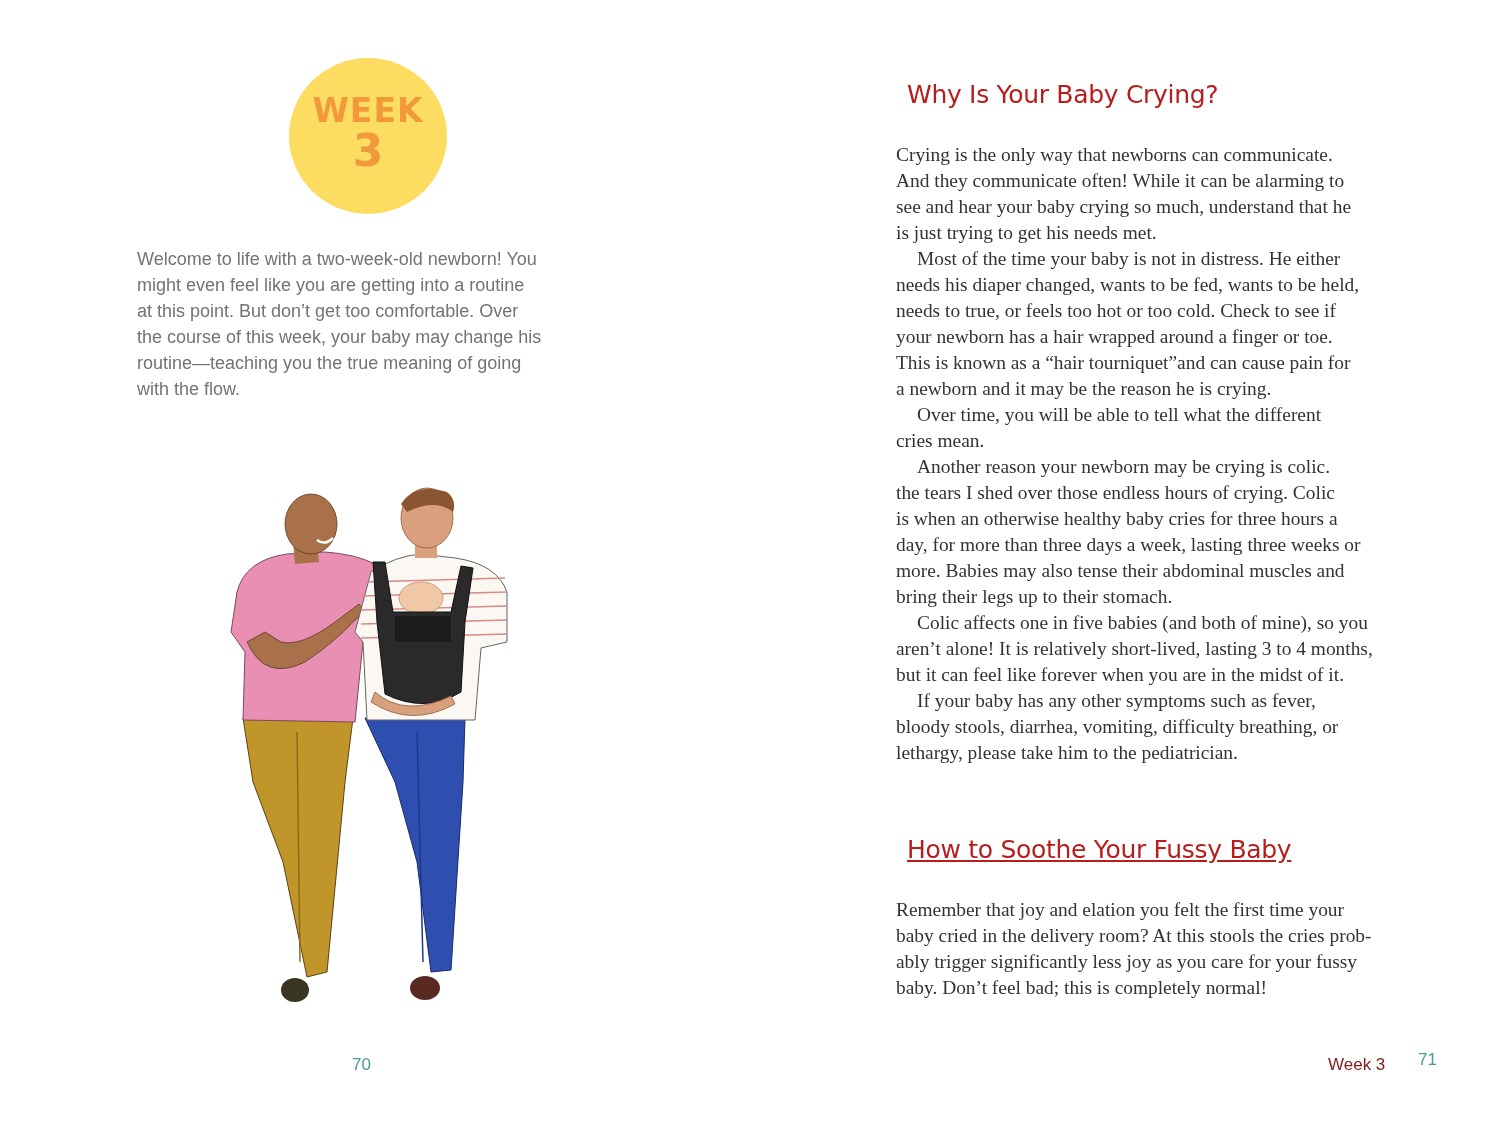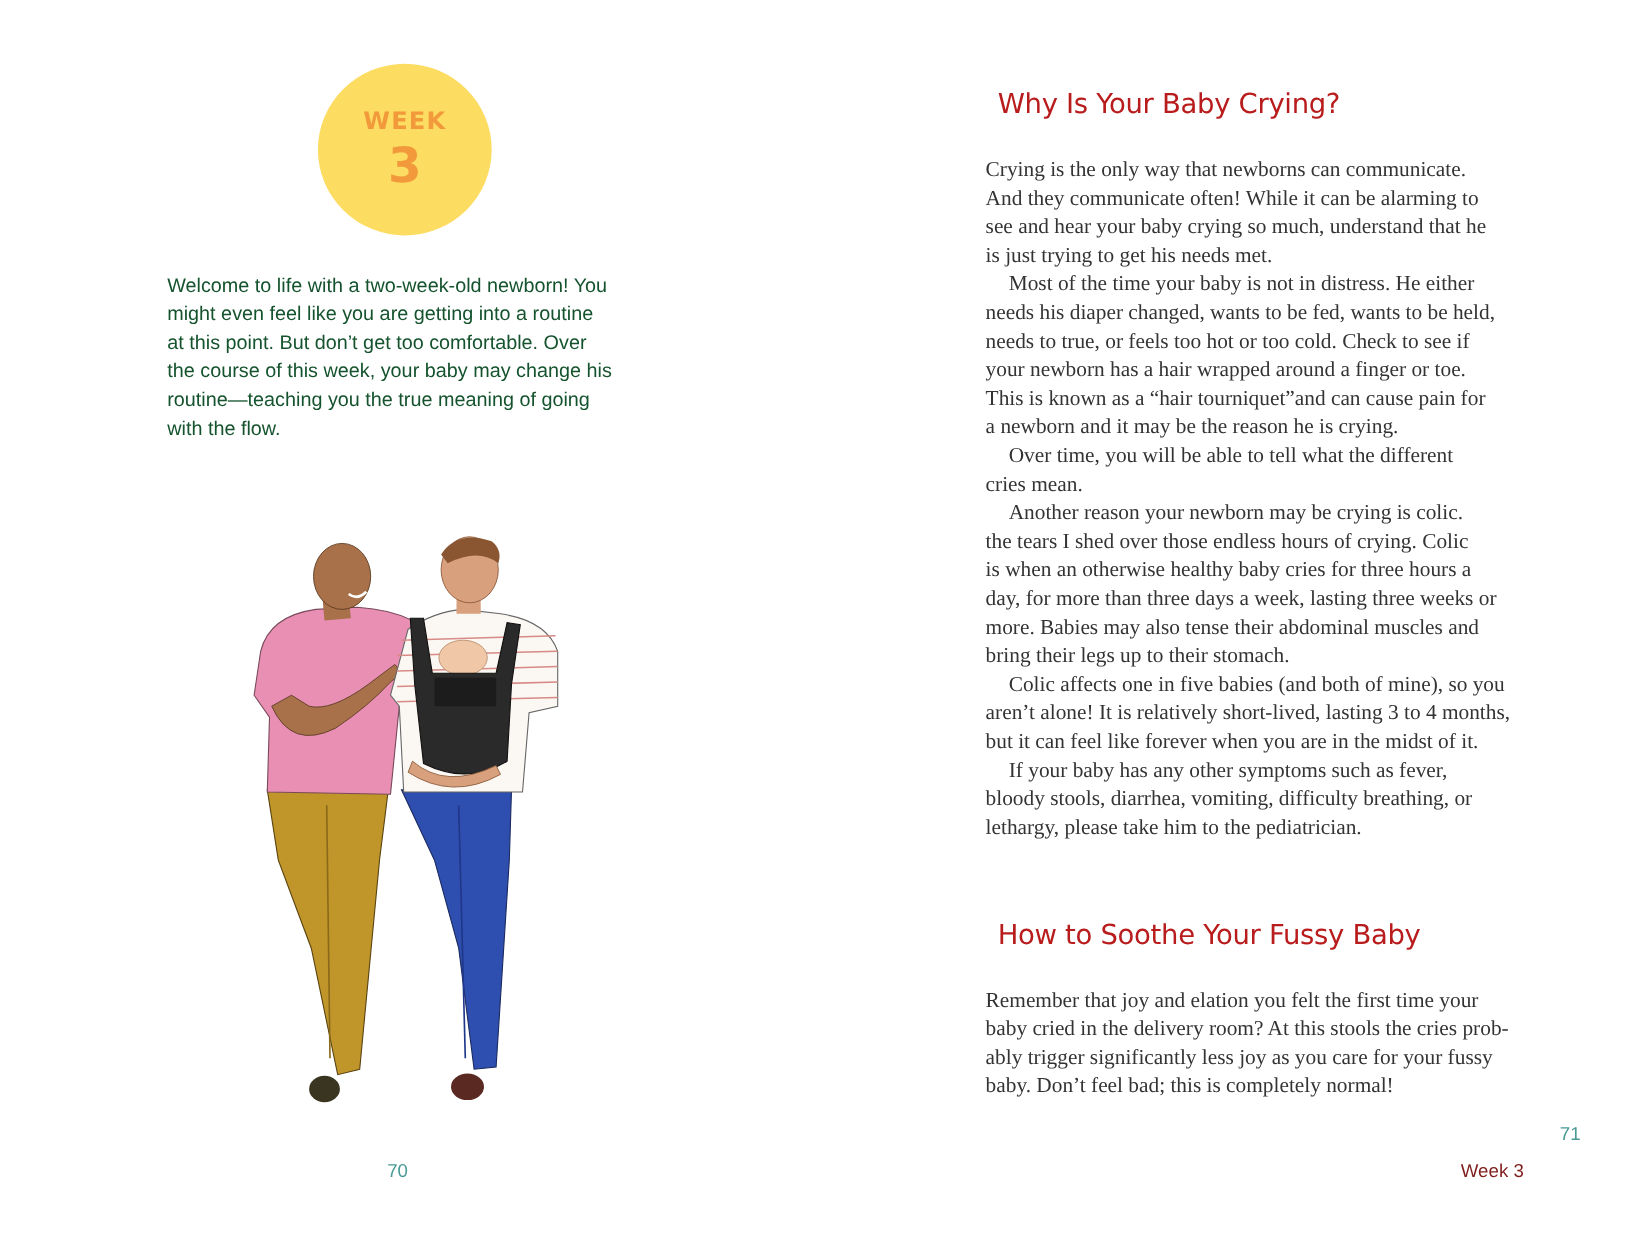--- a/index.html
+++ b/index.html
@@ -12,67 +12,67 @@
 
     
     .week-badge {
       position: absolute; left: 289px; top: 58px;
       width: 158px; height: 156px; border-radius: 50%;
       background: #fddc62;
       display: flex; flex-direction: column; align-items: center; justify-content: center;
     }
     .week-badge .w-label {
       font-family: "DejaVu Sans", sans-serif; font-weight: bold;
-      font-size: 22px; color: #f29a3b; letter-spacing: 1px; line-height: 36px;
+      font-size: 33px; color: #f29a3b; letter-spacing: 1px; line-height: 36px;
       margin-top: -6px;
     }
     .week-badge .w-num {
       font-family: "DejaVu Sans", sans-serif; font-weight: bold;
       font-size: 44px; color: #f29a3b; line-height: 44px;
     }
 
     .intro {
-      position: absolute; left: 152px; top: 246px; width: 440px;
+      position: absolute; left: 137px; top: 246px; width: 440px;
       font-family: "Liberation Sans", sans-serif; font-size: 18px; line-height: 26px;
-      color: #14532d; font-weight: normal;
+      color: #737373; font-weight: normal;
     }
 
     .illustration { position: absolute; left: 225px; top: 482px; width: 300px; height: 540px; }
 
     .folio-left {
       position: absolute; left: 352px; top: 1055px;
       font-family: "Liberation Sans", sans-serif; font-size: 17px; color: #4a9a96;
     }
 
     
     .h2 {
       position: absolute; left: 907px; width: 580px;
       font-family: "DejaVu Sans", sans-serif; font-weight: normal;
       font-size: 25px; color: #b91c1c; letter-spacing: -0.3px;
     }
     .h2-1 { top: 80px; }
-    .h2-2 { top: 835px; }
+    .h2-2 { top: 835px; text-decoration: underline; }
 
     .body-text {
       position: absolute; left: 896px; width: 560px;
       font-family: "Liberation Serif", serif; font-size: 19.4px; line-height: 26px;
       color: #333333;
     }
     .body-1 { top: 142px; }
     .body-2 { top: 897px; }
     .body-text p { margin: 0; }
     .body-text p.indent { text-indent: 21px; }
     .body-text .ln { display: block; white-space: nowrap; }
 
     .folio-right-label {
       position: absolute; left: 1328px; top: 1055px;
       font-family: "Liberation Sans", sans-serif; font-size: 17px; color: #7f1d1d;
     }
     .folio-right-num {
-      position: absolute; left: 1418px; top: 1021px;
+      position: absolute; left: 1418px; top: 1050px;
       font-family: "Liberation Sans", sans-serif; font-size: 17px; color: #4a9a96;
     }
   </style>
 </head>
 <body>
 
 <div class="page page-left">
   <div class="week-badge">
     <div class="w-label">WEEK</div>
     <div class="w-num">3</div>

